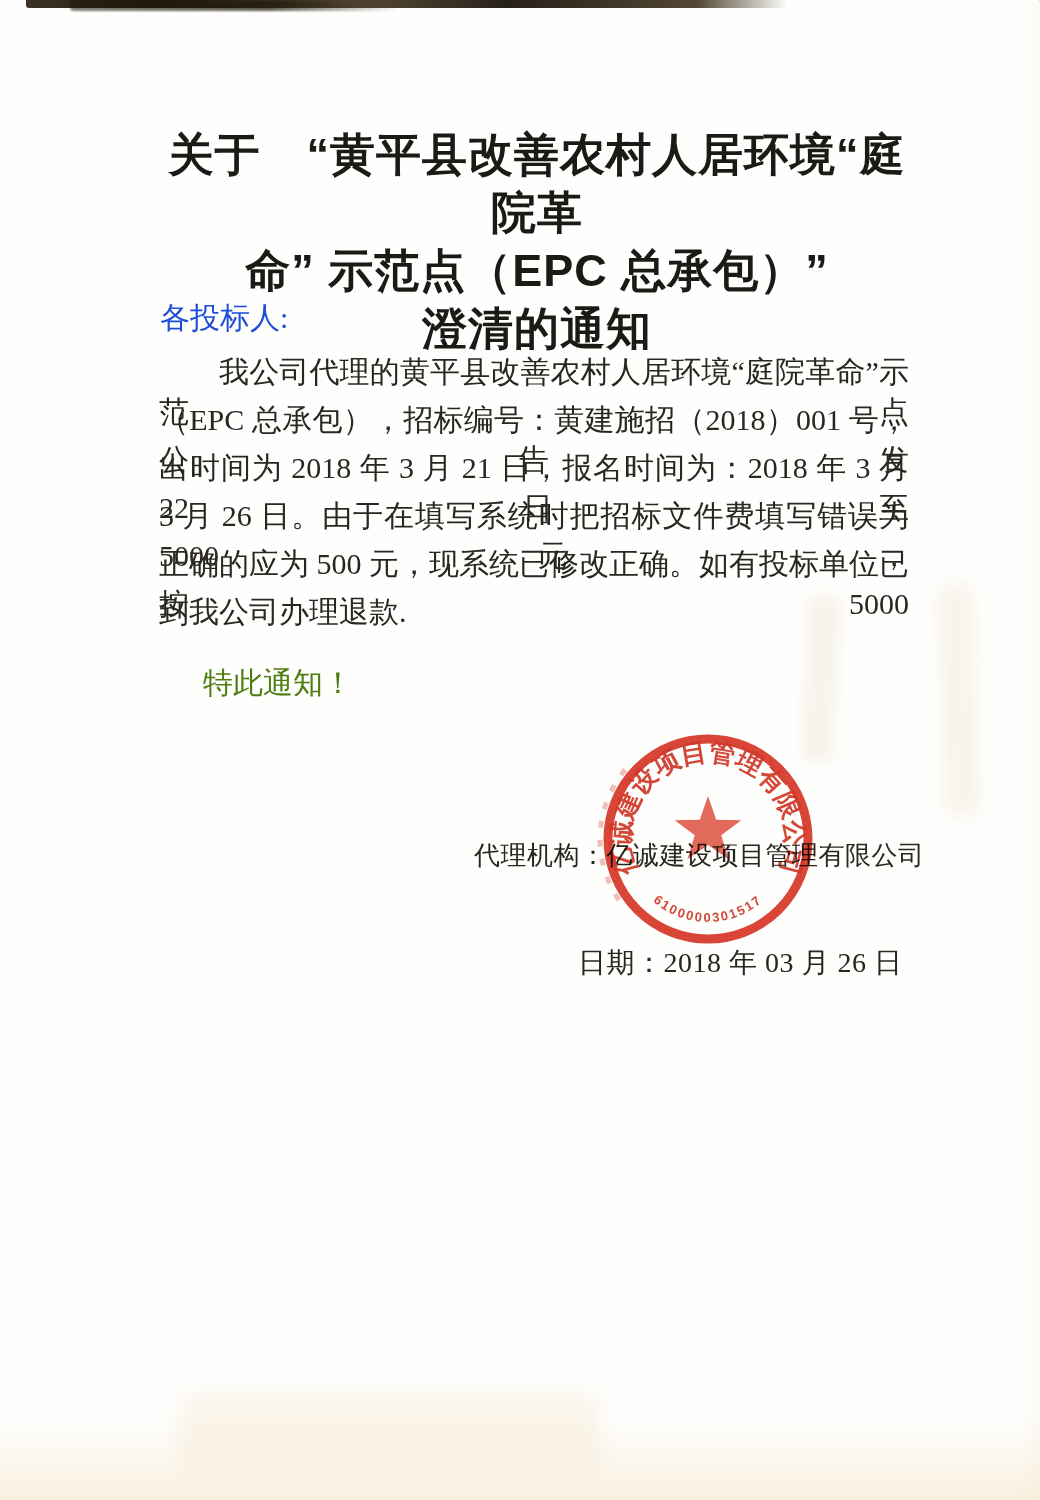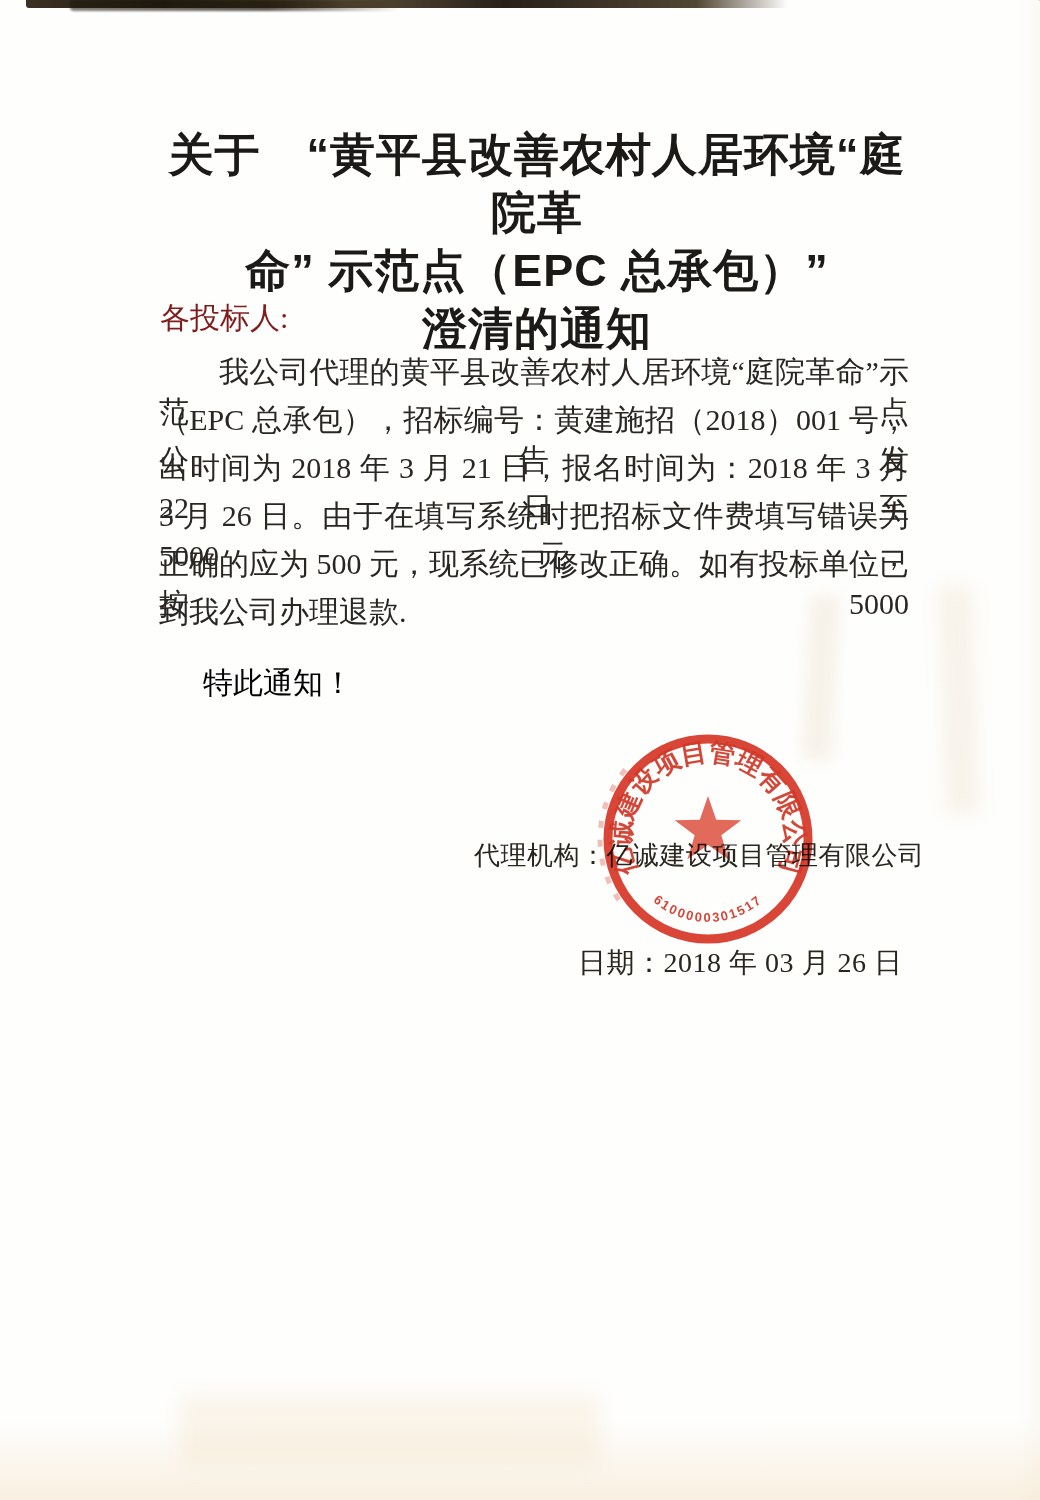--- a/index.html
+++ b/index.html
@@ -56,33 +56,33 @@
   }
   
   .title{
     position:absolute;left:160px;top:126px;width:754px;
     font-family:"Liberation Sans","DejaVu Sans",sans-serif;
     font-weight:700;color:#1c1a17;
     font-size:45px;line-height:58px;text-align:center;letter-spacing:1px;
   }
   .salutation{
     position:absolute;left:160px;top:300px;
-    font-size:30px;line-height:36px;color:#7f1d1d;
+    font-size:30px;line-height:36px;color:#1d4ed8;
   }
   .bodytext{
     position:absolute;left:159px;top:344px;width:750px;
     font-size:30px;line-height:40px;color:#2a2723;
   }
   .bodytext .ln{display:block;height:40px;overflow:visible;margin-top:8px;}
   .bodytext .just{text-align:justify;text-align-last:justify;}
   .bodytext .first{text-indent:60px;}
   .bodytext .lastln{text-align:left;}
   .closing{
     position:absolute;left:203px;top:663px;
-    font-size:30px;color:#000000;
+    font-size:30px;color:#4d7c0f;
   }
   .agency{
     position:absolute;left:474px;top:838px;
     font-size:26px;letter-spacing:.5px;color:#29251f;white-space:nowrap;
     z-index:2;
   }
   .dateline{
     position:absolute;left:578px;top:944px;
     font-size:28px;letter-spacing:.5px;color:#29251f;white-space:nowrap;
     z-index:2;

